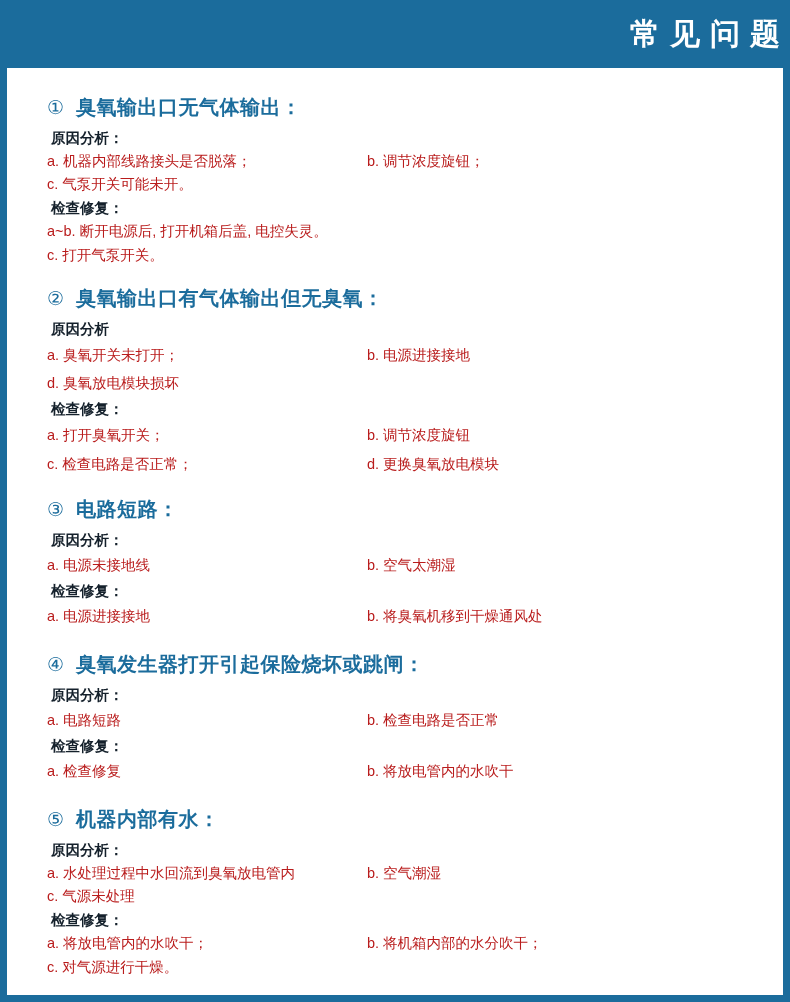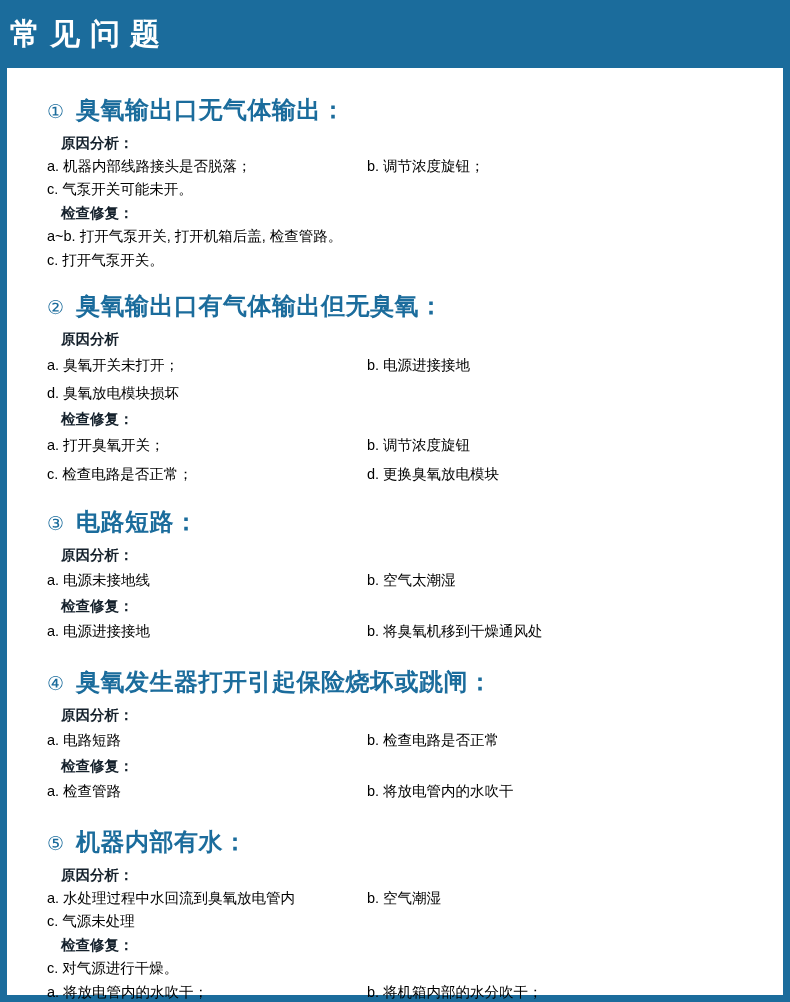--- a/index.html
+++ b/index.html
@@ -19,21 +19,21 @@
     height: 1002px;
     box-sizing: border-box;
     background: #1b6c9c;
     padding: 0;
     overflow: hidden;
   }
   .header {
     height: 68px;
     display: flex;
     align-items: center;
-    justify-content: flex-start;
+    justify-content: flex-end;
     background: #1b6c9c;
   }
   .header-title {
     color: #ffffff;
     font-size: 30px;
     font-weight: bold;
     letter-spacing: 10px;
     text-indent: 10px;
   }
   .sheet {
@@ -58,37 +58,37 @@
     margin: 0 0 8px 6px;
   }
   .faq-num {
     color: #1b6c9c;
     font-size: 19px;
     margin-right: 12px;
     font-weight: normal;
   }
   .faq-q {
     color: #1b6c9c;
-    font-size: 24px;
+    font-size: 20px;
     font-weight: bold;
     letter-spacing: 0.5px;
   }
   .sub-label {
     color: #14202b;
     font-size: 14.5px;
     font-weight: bold;
-    margin: 3px 0 2px 20px;
+    margin: 3px 0 2px 10px;
   }
   .rows {
     margin: 0 0 2px 6px;
   }
   .row {
     display: flex;
     font-size: 14.5px;
-    color: #000000;
+    color: #b91c1c;
     line-height: 1.6;
   }
   .cell-a {
     width: 320px;
     flex: 0 0 320px;
   }
   .cell-b {
     flex: 1 1 auto;
   }
   .row.single .cell-a {
@@ -125,21 +125,21 @@
           <div class="cell-a">a. 机器内部线路接头是否脱落；</div>
           <div class="cell-b">b. 调节浓度旋钮；</div>
         </div>
         <div class="row single">
           <div class="cell-a">c. 气泵开关可能未开。</div>
         </div>
       </div>
       <div class="sub-label">检查修复：</div>
       <div class="rows">
         <div class="row single">
-          <div class="cell-a">a~b. 打开气泵开关, 打开机箱后盖, 检查管路。</div>
+          <div class="cell-a">a~b. 断开电源后, 打开机箱后盖, 电控失灵。</div>
         </div>
         <div class="row single">
           <div class="cell-a">c. 打开气泵开关。</div>
         </div>
       </div>
     </div>
 
     <div class="faq-block b2">
       <div class="faq-heading">
         <span class="faq-num">②</span>
@@ -197,21 +197,21 @@
       <div class="sub-label">原因分析：</div>
       <div class="rows">
         <div class="row">
           <div class="cell-a">a. 电路短路</div>
           <div class="cell-b">b. 检查电路是否正常</div>
         </div>
       </div>
       <div class="sub-label">检查修复：</div>
       <div class="rows">
         <div class="row">
-          <div class="cell-a">a. 检查管路</div>
+          <div class="cell-a">a. 检查修复</div>
           <div class="cell-b">b. 将放电管内的水吹干</div>
         </div>
       </div>
     </div>
 
     <div class="faq-block b5">
       <div class="faq-heading">
         <span class="faq-num">⑤</span>
         <span class="faq-q">机器内部有水：</span>
       </div>
@@ -220,24 +220,24 @@
         <div class="row">
           <div class="cell-a">a. 水处理过程中水回流到臭氧放电管内</div>
           <div class="cell-b">b. 空气潮湿</div>
         </div>
         <div class="row single">
           <div class="cell-a">c. 气源未处理</div>
         </div>
       </div>
       <div class="sub-label">检查修复：</div>
       <div class="rows">
-        <div class="row single">
-          <div class="cell-a">c. 对气源进行干燥。</div>
-        </div>
         <div class="row">
           <div class="cell-a">a. 将放电管内的水吹干；</div>
           <div class="cell-b">b. 将机箱内部的水分吹干；</div>
         </div>
+        <div class="row single">
+          <div class="cell-a">c. 对气源进行干燥。</div>
+        </div>
       </div>
     </div>
 
   </div>
 </div>
 
 </body></html>

